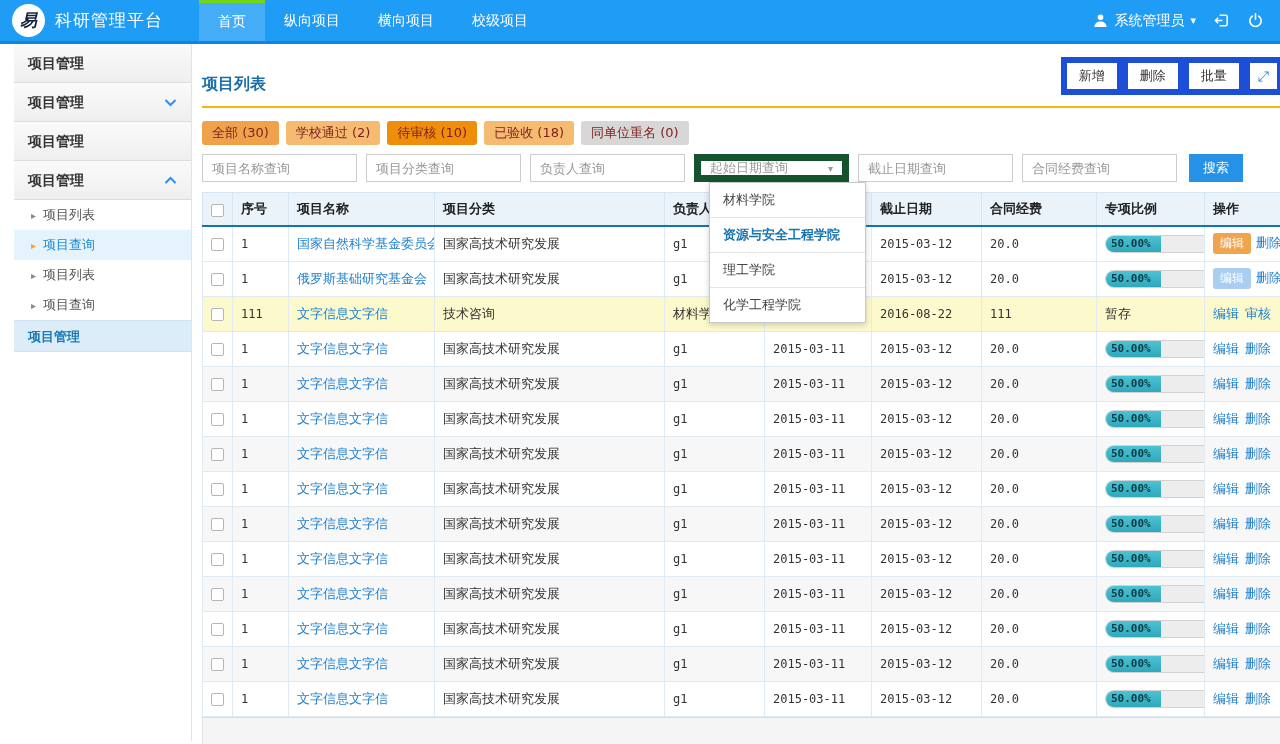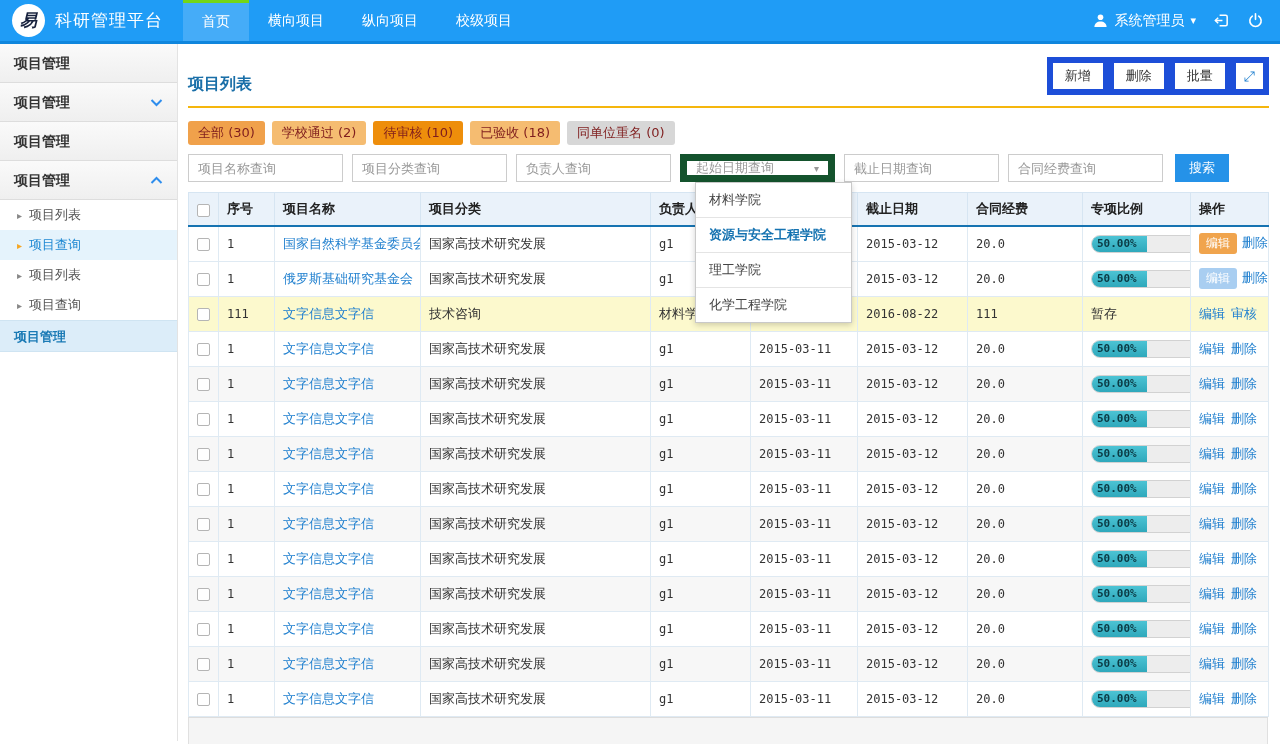--- a/index.html
+++ b/index.html
@@ -7,28 +7,28 @@
     font-family:"DejaVu Sans","Liberation Sans",sans-serif; font-size:13px; color:#333; }
 
   
   .topbar { height:44px; background:#1f9cf6; border-bottom:3px solid #0f86dd; display:flex; align-items:stretch; }
   .brand { display:flex; align-items:center; gap:10px; padding:0 20px 0 12px; }
   .logo { width:33px; height:33px; border-radius:50%; background:#fff; display:flex; align-items:center; justify-content:center;
     font-family:"DejaVu Serif","Liberation Serif",serif; font-style:italic; font-weight:bold; font-size:17px; color:#17213d; }
   .brand-title { color:#fff; font-size:17px; letter-spacing:1px; }
   .nav { display:flex; align-items:stretch; }
   .nav-tab { color:#fff; font-size:14px; padding:0 19px; display:flex; align-items:center; cursor:pointer; }
-  .nav-tab.active { background:#45acf8; border-top:3px solid #74d618; }
+  .nav-tab.active { background:#45acf8; border-top:3px solid #74d618;margin-left:16px; }
   .top-right { margin-left:auto; display:flex; align-items:center; gap:17px; padding-right:16px; color:#fff; }
   .user-box { display:flex; align-items:center; gap:6px; font-size:14px; cursor:pointer; }
   .caret { font-size:11px; }
   .icon-btn { display:flex; align-items:center; cursor:pointer; }
 
   
-  .layout { display:flex; height:697px; }
+  .layout { display:flex; height:697px;padding-left:14px; }
   .sidebar { width:178px; border-right:1px solid #e3e3e3; background:#fff; flex-shrink:0; }
   .side-group { height:39px; line-height:38px; padding:0 14px; font-weight:bold; font-size:14px; color:#333;
     background:linear-gradient(#fafafa,#efefef); border-bottom:1px solid #ddd; display:flex; align-items:center; justify-content:space-between; cursor:pointer; }
   .side-sub { height:30px; display:flex; align-items:center; padding-left:17px; font-size:13px; color:#555; cursor:pointer; }
   .side-sub .tri { color:#888; font-size:10px; margin-right:7px; }
   .side-sub.active { background:#e5f3fc; color:#1e88d2; }
   .side-sub.active .tri { color:#f5a623; }
   .side-foot { height:32px; line-height:32px; padding-left:14px; background:#dcedf9; color:#1a7ab5; font-weight:bold; border-top:1px solid #cfe4f2; border-bottom:1px solid #cfe4f2; cursor:pointer; }
 
   
@@ -99,22 +99,22 @@
 </head>
 <body>
 
 <div class="topbar">
   <div class="brand">
     <div class="logo">易</div>
     <div class="brand-title">科研管理平台</div>
   </div>
   <div class="nav">
     <div class="nav-tab active">首页</div>
+    <div class="nav-tab">纵向项目</div>
     <div class="nav-tab">横向项目</div>
-    <div class="nav-tab">纵向项目</div>
     <div class="nav-tab">校级项目</div>
   </div>
   <div class="top-right">
     <div class="user-box">
       <span>
         <svg width="15" height="15" viewBox="0 0 16 16">
             <circle cx="8" cy="4.5" r="3" fill="#fff"></circle>
             <path d="M1.5 15c0-4 3-6 6.5-6s6.5 2 6.5 6z" fill="#fff"></path>
           </svg>
       </span>

